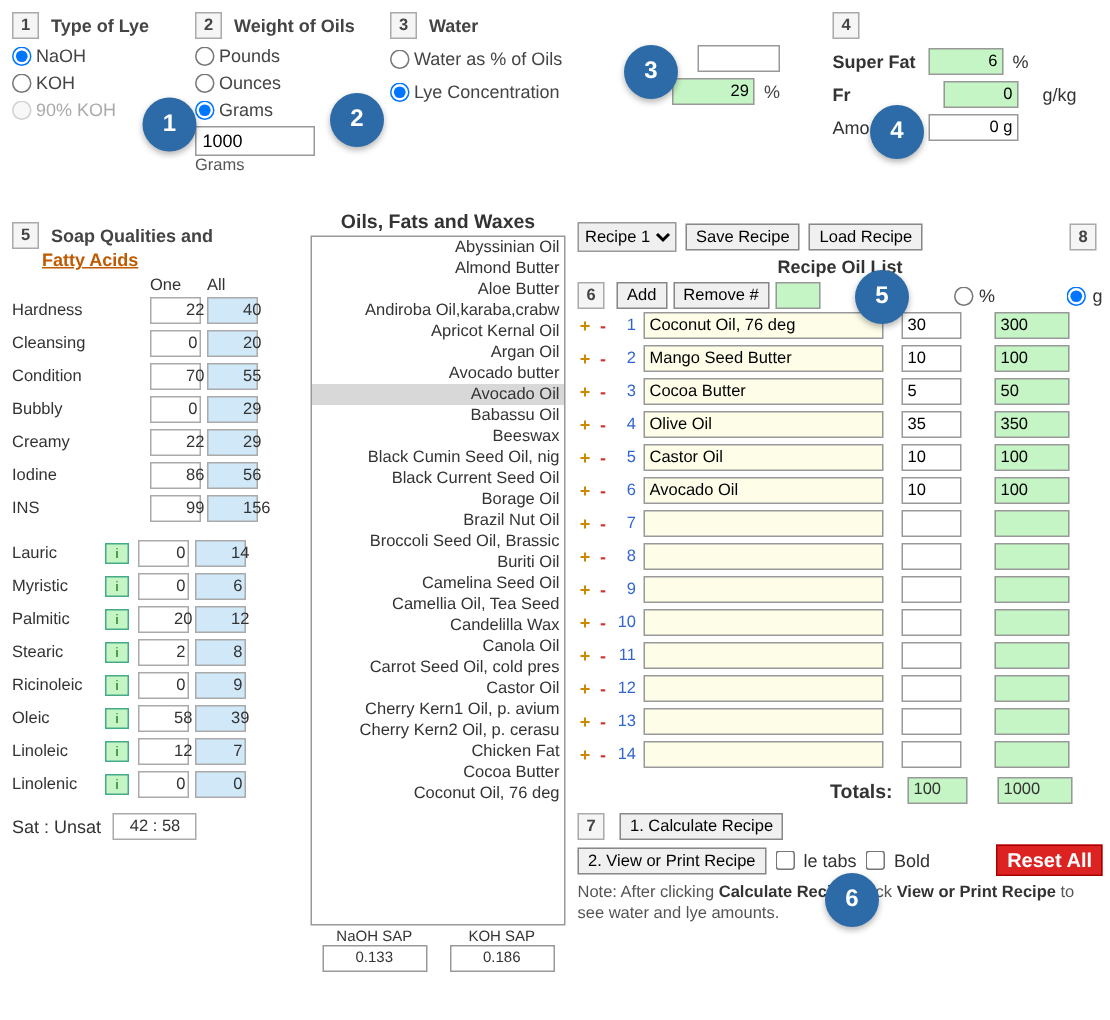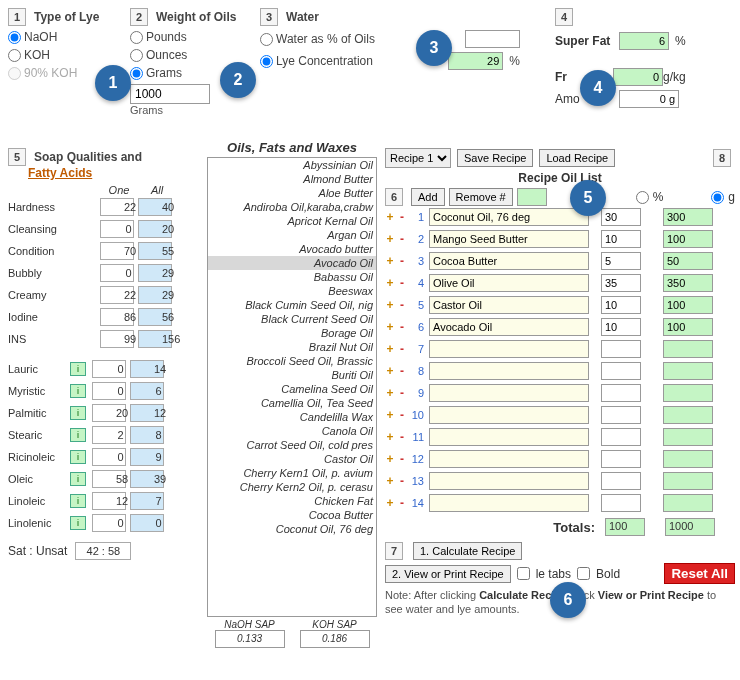--- a/index.html
+++ b/index.html
@@ -13,27 +13,27 @@
 .radio-row { display: flex; align-items: center; gap: 3px; margin: 4px 0; color: #444; }
 .radio-row label { cursor: pointer; }
 .disabled { color: #aaa; }
 .small-input { width: 50px; height: 18px; border: 1px solid #999; font-size: 11px; padding: 1px 3px; text-align: right; }
 .green-input { background: #c5f5c5; }
 .panel5 { position: absolute; left: 8px; top: 148px; width: 195px; }
 .fatty-acids-link { color: #c05a00; text-decoration: underline; font-size: 12px; font-weight: bold; margin-left: 20px; }
 .sq-table { margin-top: 4px; }
 .sq-header { display: flex; }
 .sq-header div:first-child { width: 92px; }
-.sq-header .col { width: 38px; text-align: center; font-size: 11px; font-style: italic; }
+.sq-header .col { width: 38px; text-align: left; font-size: 11px; }
 .sq-row { display: flex; align-items: center; height: 22px; }
 .sq-row .lbl { width: 62px; font-size: 11px; }
 .sq-row .info { width: 16px; height: 14px; background: #c5f5c5; border: 1px solid #4a8; color: #060; font-size: 9px; text-align: center; line-height: 12px; margin-right: 6px; cursor: pointer; }
 .sq-row .val { width: 34px; height: 18px; border: 1px solid #aaa; text-align: center; font-size: 11px; line-height: 16px; margin-right: 4px; padding-left: 23px; }
 .sq-row .valb { background: #d0e8f8; }
-.oils-panel { position: absolute; left: 207px; top: 140px; width: 170px; font-style: italic; }
+.oils-panel { position: absolute; left: 207px; top: 140px; width: 170px; }
 .oils-panel h4 { font-size: 13px; text-align: center; color: #333; margin-bottom: 2px; }
 .oils-list { width: 170px; height: 460px; border: 1px solid #999; overflow-y: auto; font-size: 11px; text-align: right; }
 .oils-list div { padding: 1px 3px; cursor: pointer; white-space: nowrap; overflow: hidden; }
 .oils-list div.selected { background: #d8d8d8; }
 .sap-row { display: flex; margin-top: 2px; }
 .sap-row .sap-col { flex: 1; text-align: center; font-size: 10px; }
 .sap-row .sap-val { width: 70px; margin: 0 auto; border: 1px solid #999; height: 18px; line-height: 16px; text-align: center; }
 .recipe-panel { position: absolute; left: 385px; top: 148px; width: 350px; }
 .recipe-top { display: flex; align-items: center; gap: 6px; }
 select { border: 1px solid #999; height: 20px; font-size: 11px; }
@@ -124,21 +124,21 @@
     </div>
 </div>
 
 <div class="panel4">
   <div><span class="step-box">4</span></div>
   <div style="display:flex;align-items:center;margin-top:6px;gap:6px">
       <span style="width:58px;font-weight:bold">Super Fat</span>
       <input class="small-input green-input" value="6" style="">
       <span>%</span>
     </div>
-  <div style="display:flex;align-items:center;margin-top:18px;gap:0">
+  <div style="display:flex;align-items:center;margin-top:4px;gap:16px">
       <span style="width:58px;font-weight:bold">Fr</span>
       <input class="small-input green-input" value="0" style="">
       <span>g/kg</span>
     </div>
   <div style="display:flex;align-items:center;margin-top:4px;gap:6px">
       <span style="width:58px">Amo</span>
       <input class="small-input" style="width: 60px;" value="0 g">
     </div>
 </div>
 

